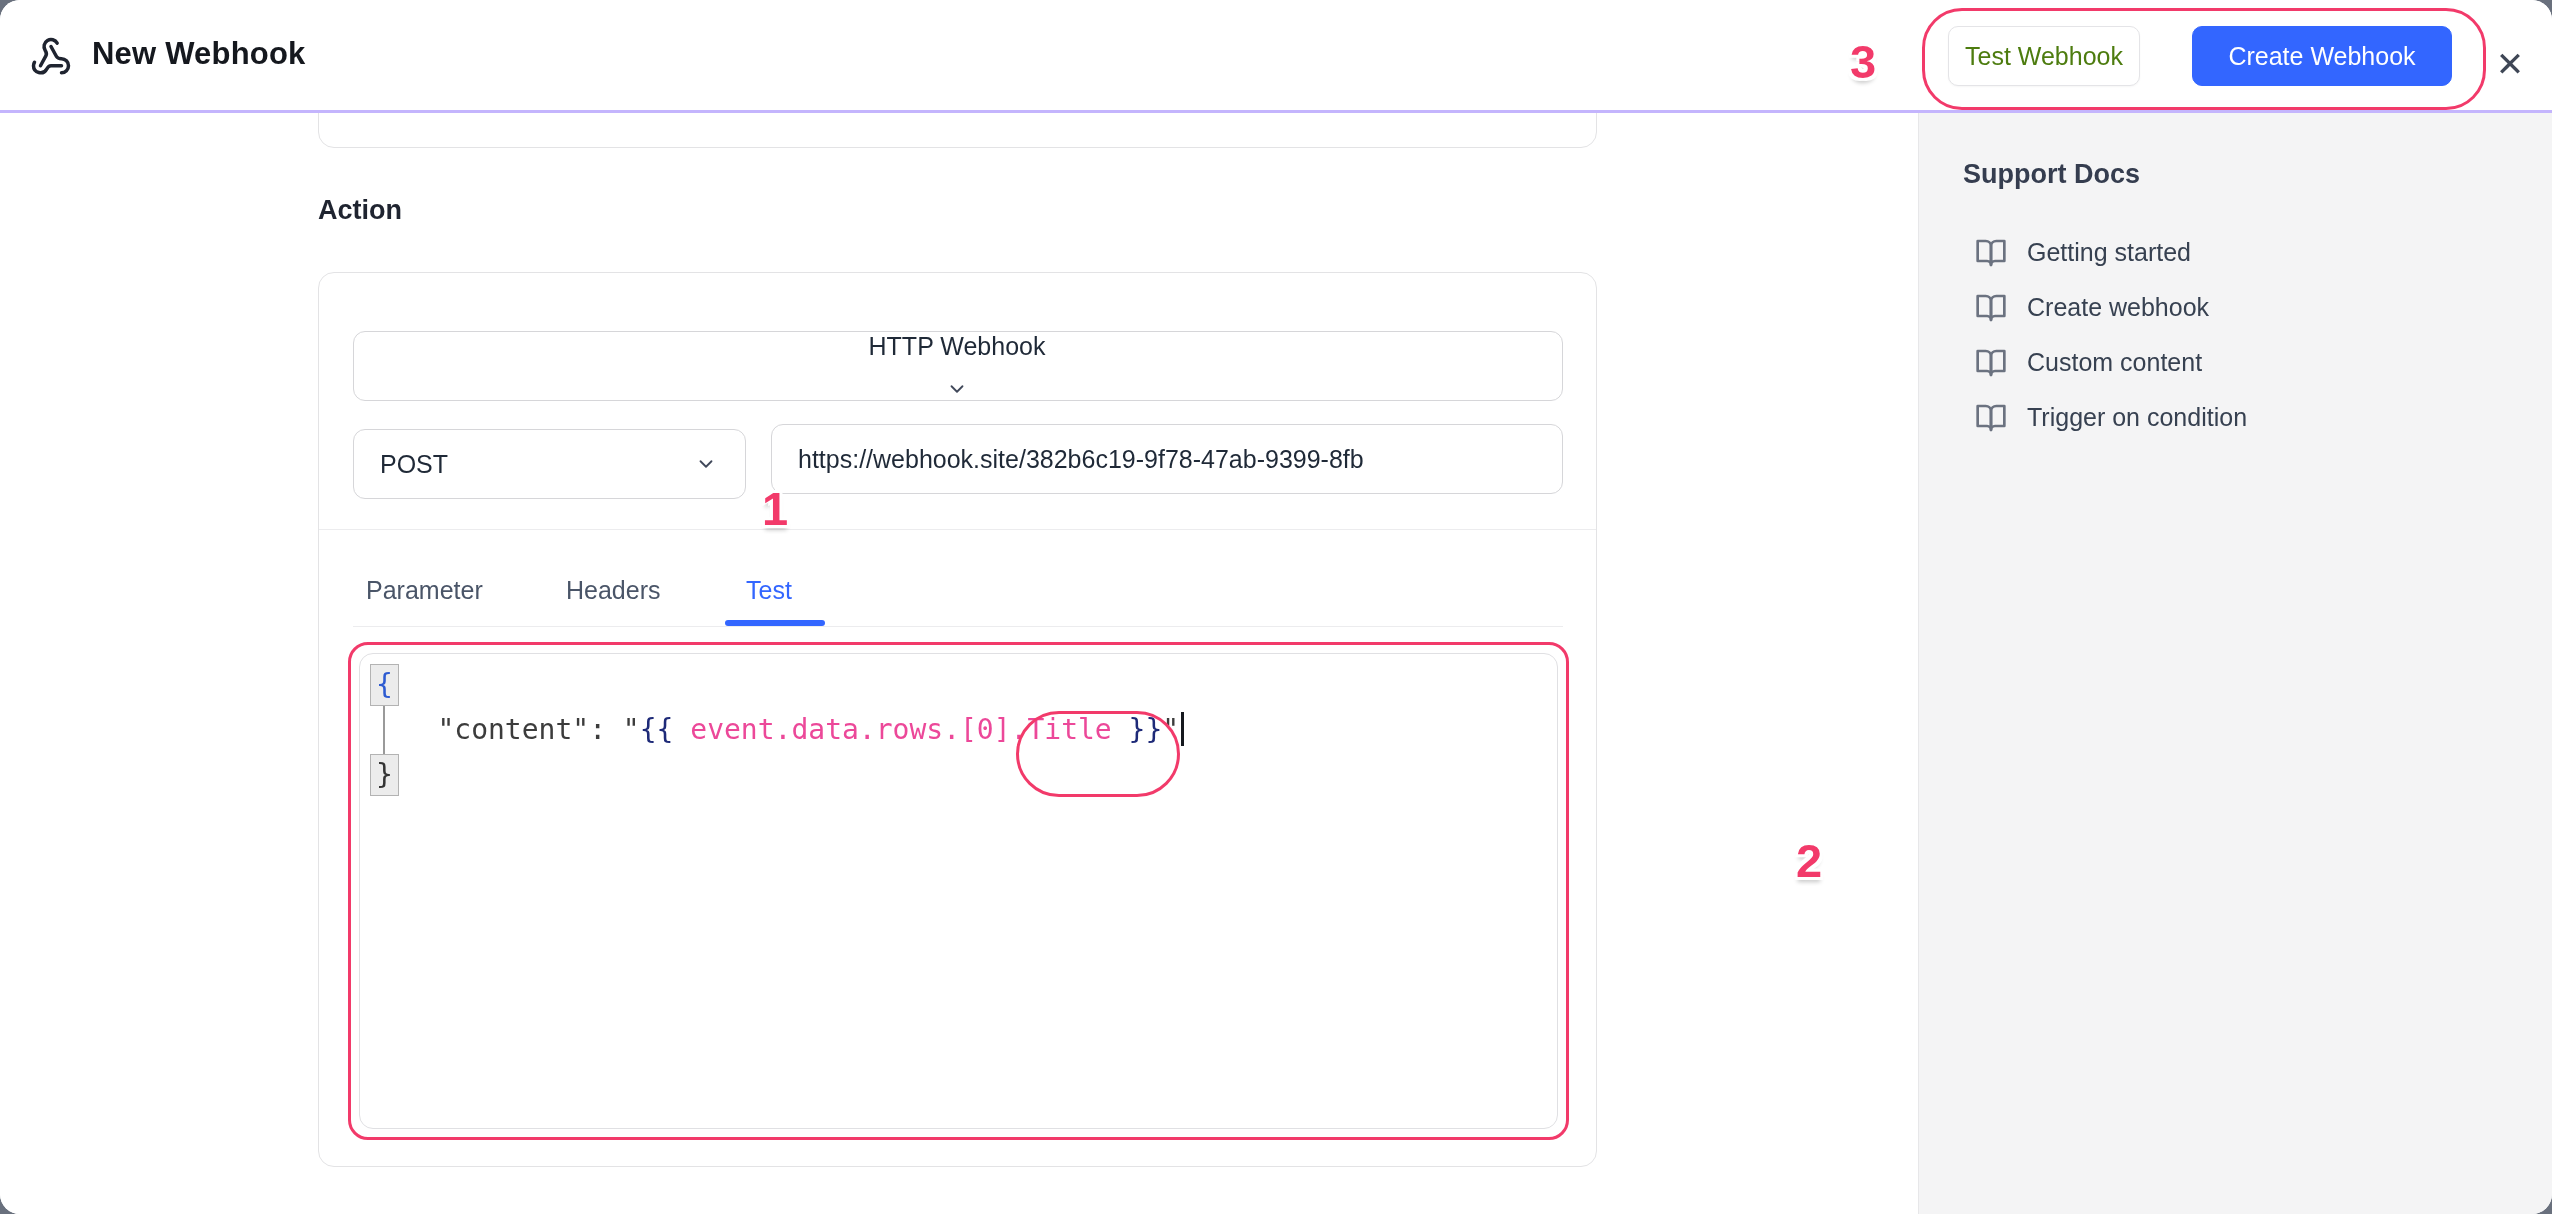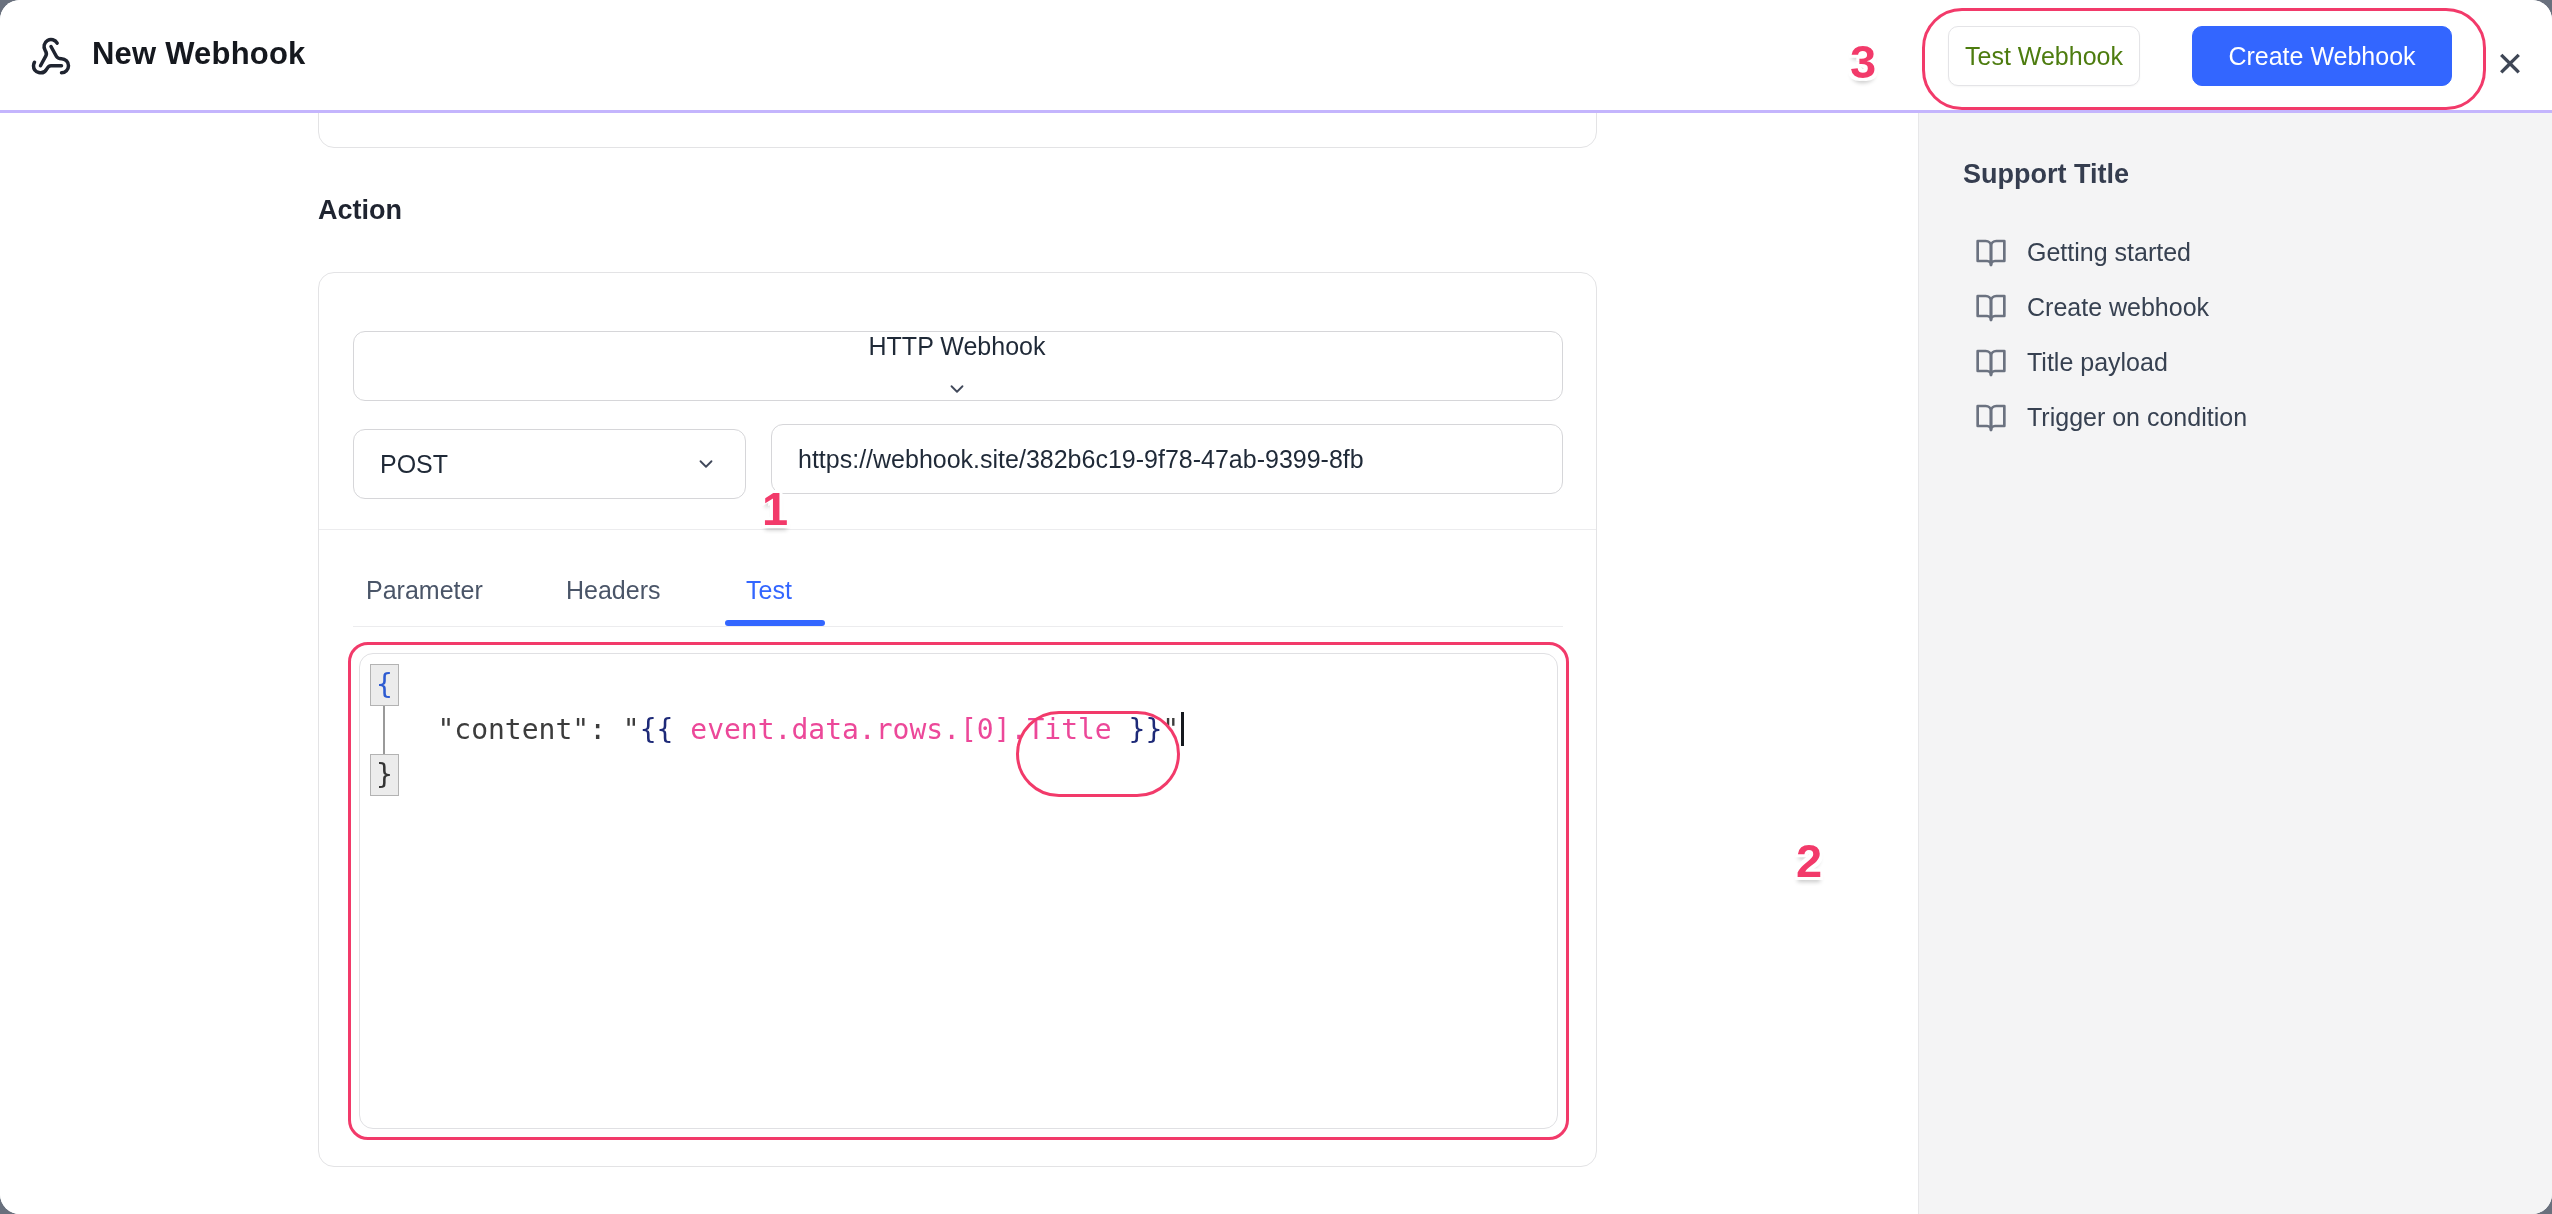--- a/index.html
+++ b/index.html
@@ -202,42 +202,42 @@
 
       <div class="anno-outline anno-editor-rect"></div>
       <div class="anno-outline anno-tab-ellipse"></div>
       <div class="anno-num anno-2">2</div>
     </div>
 
     <div class="anno-num anno-1">1</div>
   </div>
 
   <div class="sidebar">
-    <div class="sidebar-heading">Support Title</div>
+    <div class="sidebar-heading">Support Docs</div>
     <div class="docs-list">
       <div class="doc-item">
         <svg width="32" height="32" viewBox="0 0 24 24" fill="none" stroke="#6b7280" stroke-width="2" stroke-linecap="round" stroke-linejoin="round">
             <path d="M2 3h6a4 4 0 0 1 4 4v14a3 3 0 0 0-3-3H2z"></path>
             <path d="M22 3h-6a4 4 0 0 0-4 4v14a3 3 0 0 1 3-3h7z"></path>
           </svg>
         <span>Getting started</span>
       </div>
       <div class="doc-item">
         <svg width="32" height="32" viewBox="0 0 24 24" fill="none" stroke="#6b7280" stroke-width="2" stroke-linecap="round" stroke-linejoin="round">
             <path d="M2 3h6a4 4 0 0 1 4 4v14a3 3 0 0 0-3-3H2z"></path>
             <path d="M22 3h-6a4 4 0 0 0-4 4v14a3 3 0 0 1 3-3h7z"></path>
           </svg>
         <span>Create webhook</span>
       </div>
       <div class="doc-item">
         <svg width="32" height="32" viewBox="0 0 24 24" fill="none" stroke="#6b7280" stroke-width="2" stroke-linecap="round" stroke-linejoin="round">
             <path d="M2 3h6a4 4 0 0 1 4 4v14a3 3 0 0 0-3-3H2z"></path>
             <path d="M22 3h-6a4 4 0 0 0-4 4v14a3 3 0 0 1 3-3h7z"></path>
           </svg>
-        <span>Title payload</span>
+        <span>Custom content</span>
       </div>
       <div class="doc-item">
         <svg width="32" height="32" viewBox="0 0 24 24" fill="none" stroke="#6b7280" stroke-width="2" stroke-linecap="round" stroke-linejoin="round">
             <path d="M2 3h6a4 4 0 0 1 4 4v14a3 3 0 0 0-3-3H2z"></path>
             <path d="M22 3h-6a4 4 0 0 0-4 4v14a3 3 0 0 1 3-3h7z"></path>
           </svg>
         <span>Trigger on condition</span>
       </div>
     </div>
   </div>

